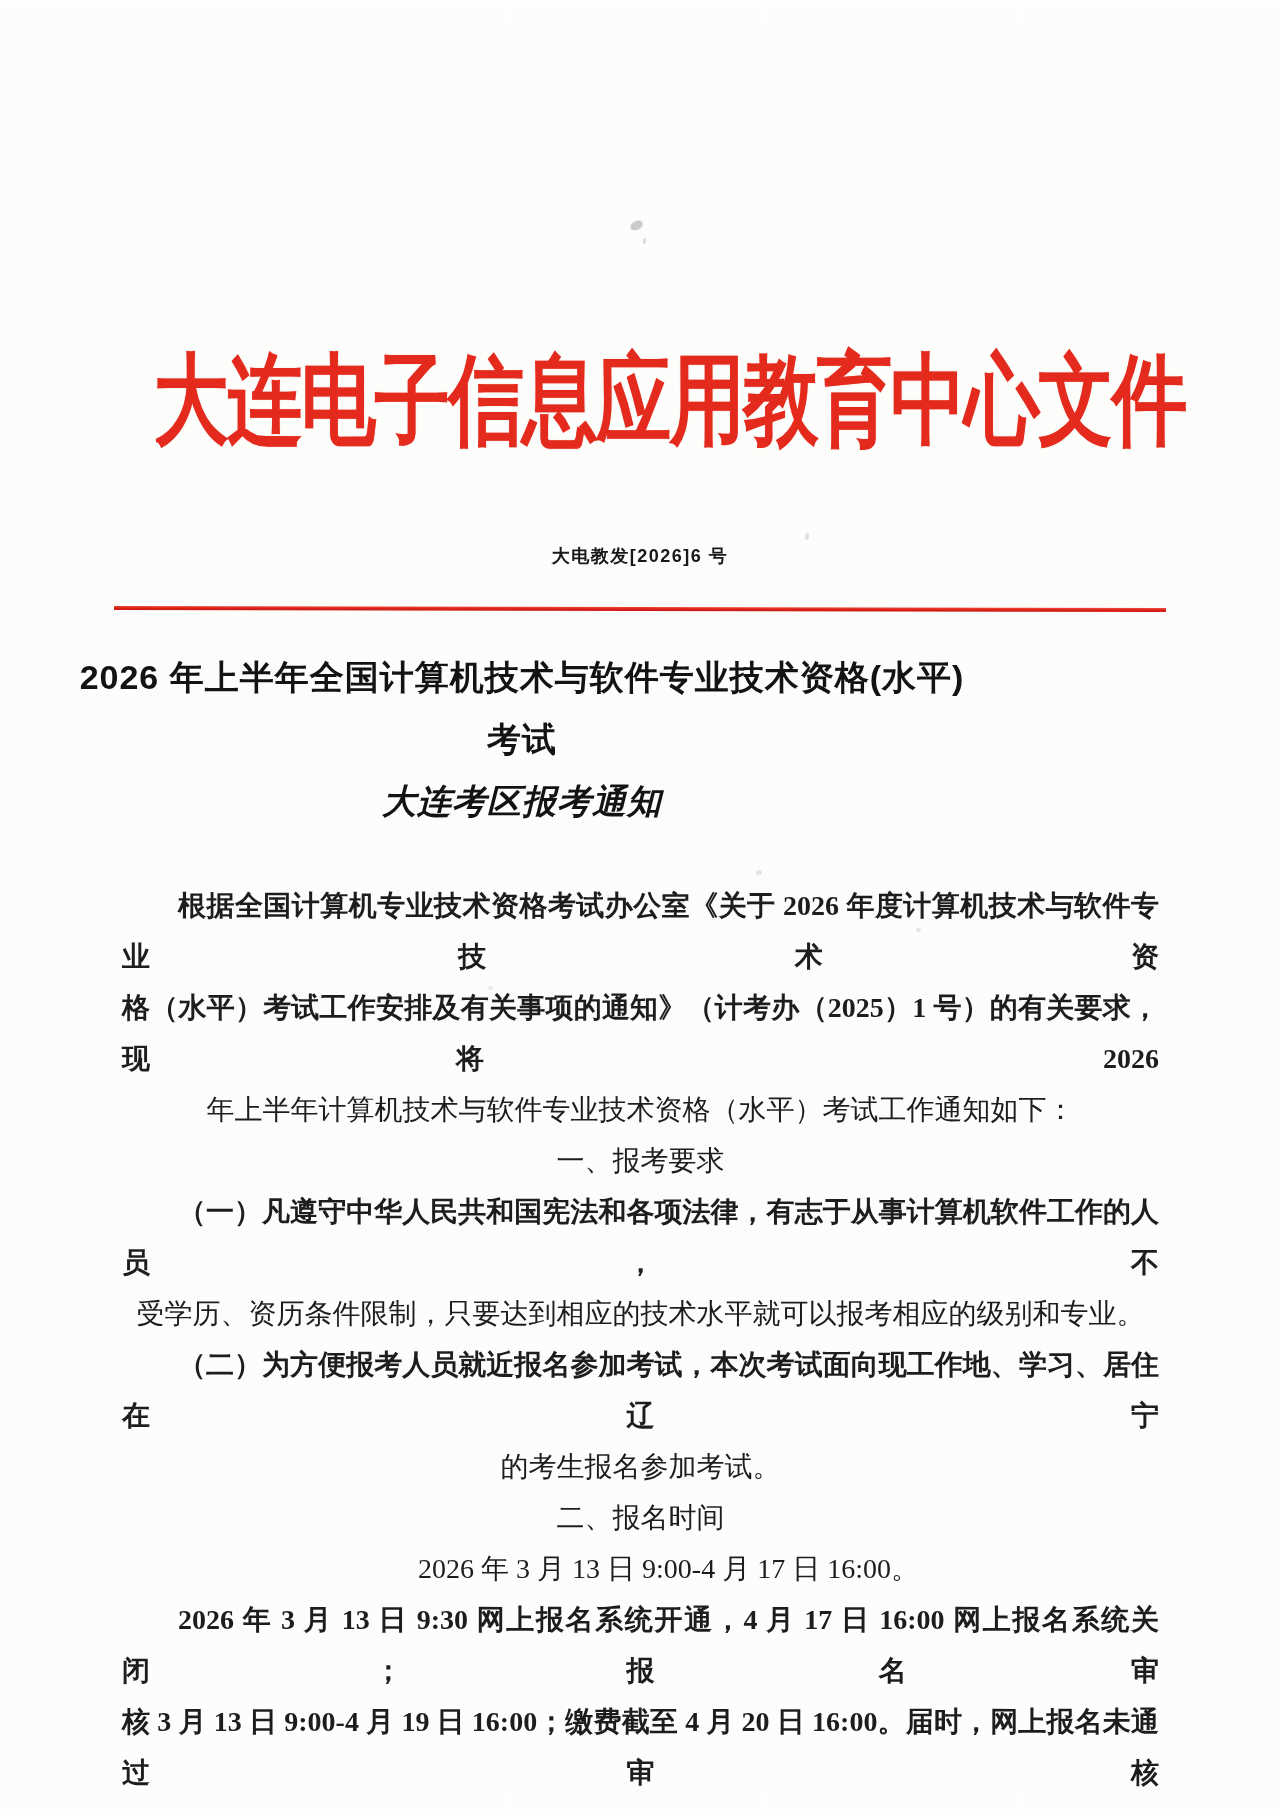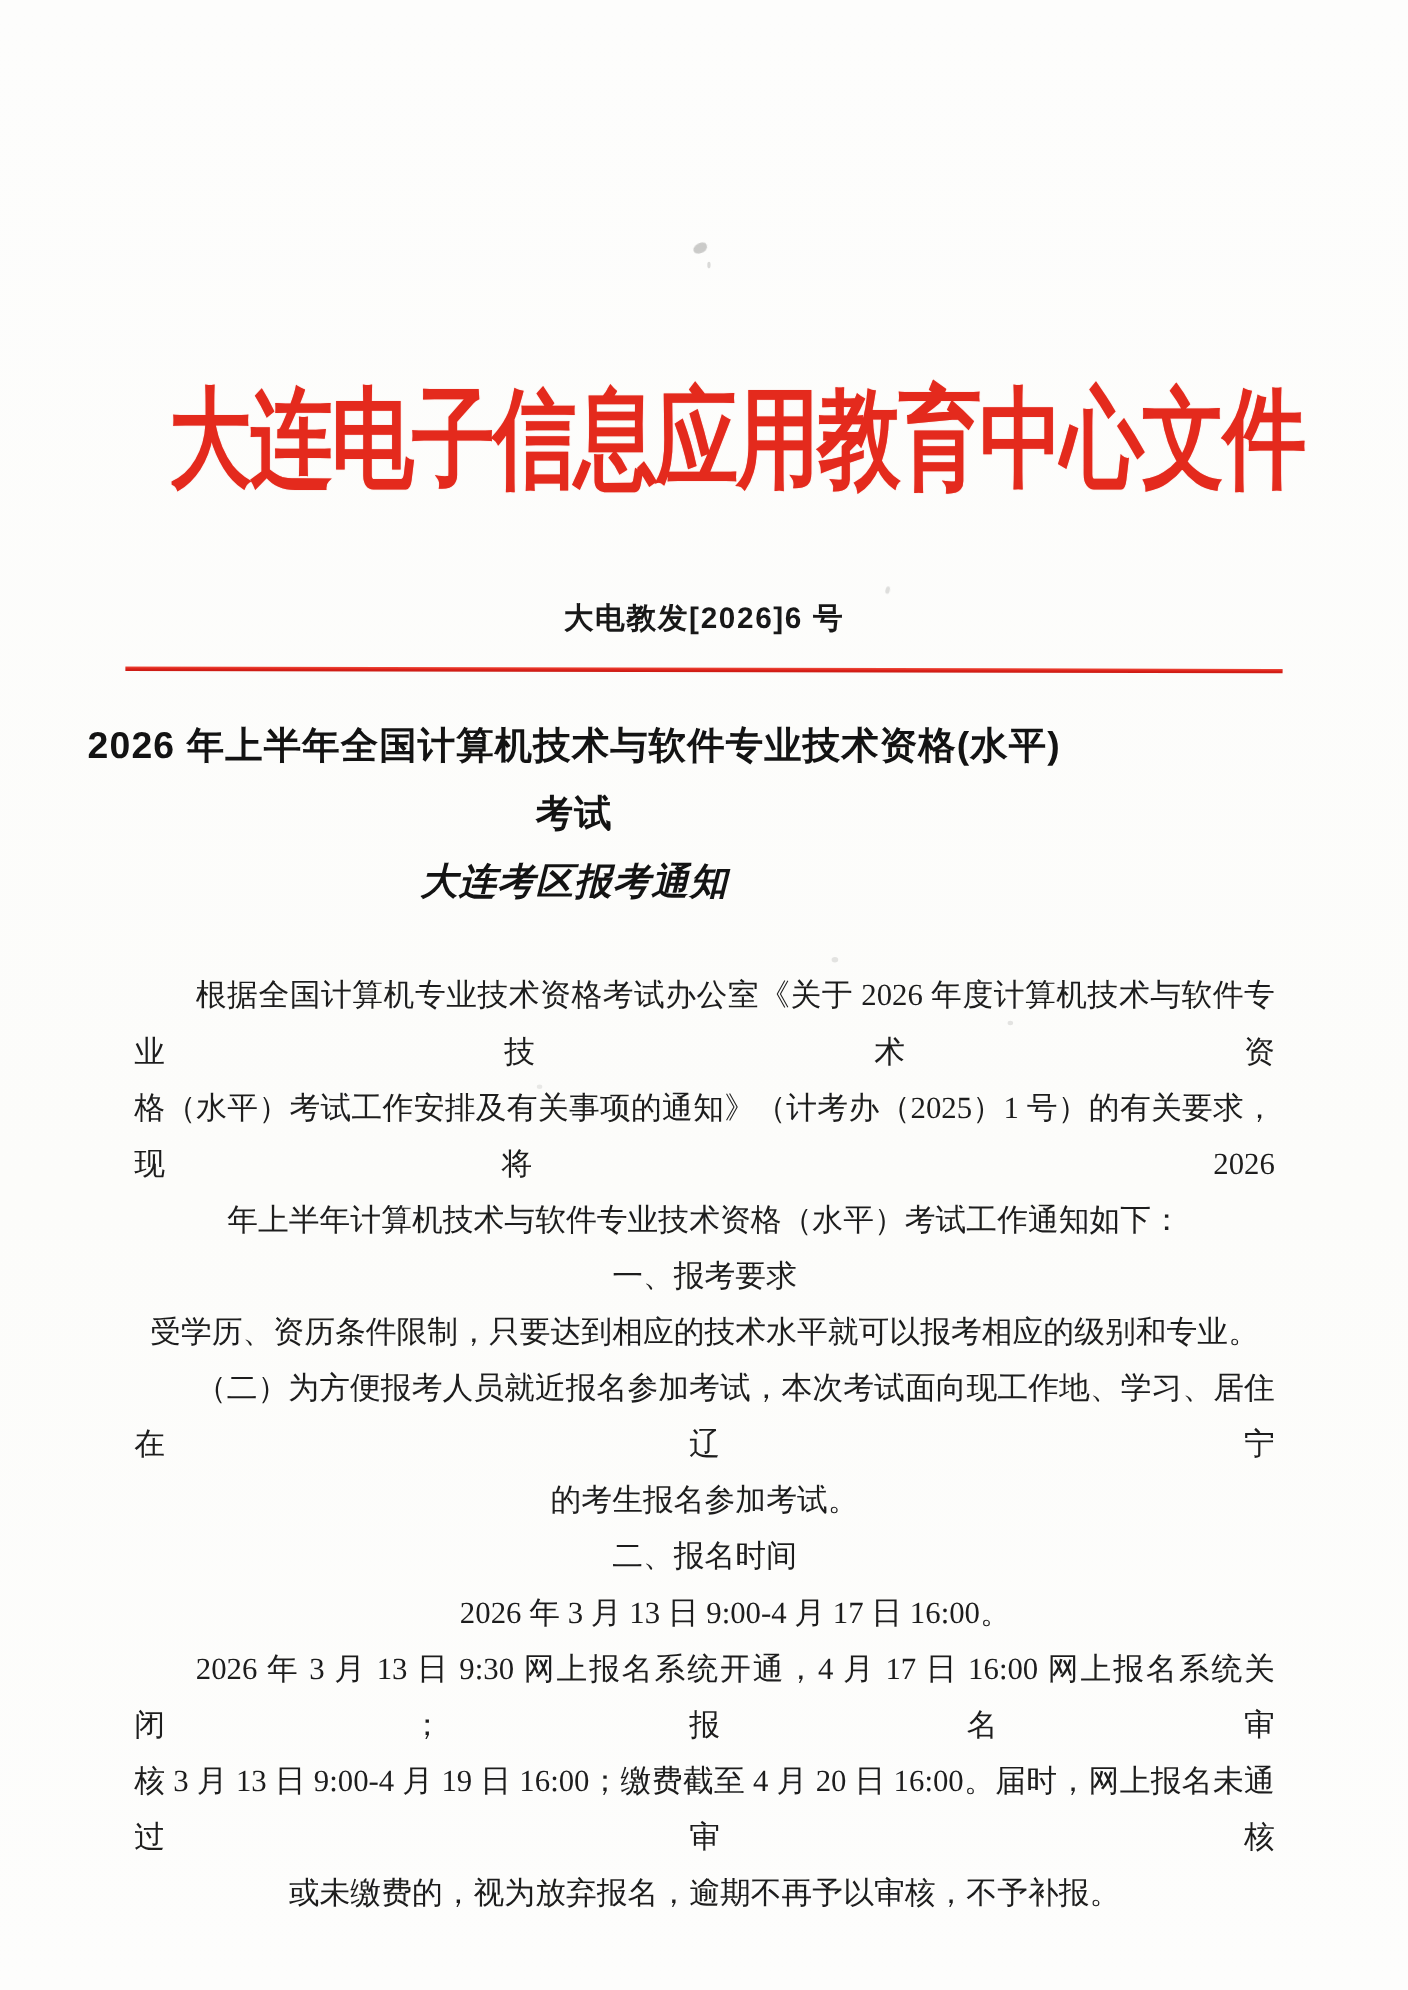--- a/index.html
+++ b/index.html
@@ -35,21 +35,21 @@
     white-space: nowrap;
     text-shadow: 0 0 1px rgba(228, 42, 29, 0.55);
   }
   .doc-number {
     position: absolute;
     top: 544px;
     left: 0;
     width: 1280px;
     text-align: center;
     font-family: "Liberation Sans", "DejaVu Sans", sans-serif;
-    font-size: 27px;
+    font-size: 18px;
     font-weight: 600;
     letter-spacing: 1.5px;
     color: #181818;
     white-space: nowrap;
   }
   .red-line {
     position: absolute;
     top: 607px;
     left: 114px;
     width: 1052px;
@@ -86,20 +86,21 @@
   }
   .body-line {
     width: 100%;
     white-space: nowrap;
     text-align: center;
   }
   .body-line.fill {
     white-space: normal;
     text-align: justify;
     text-align-last: justify;
+    font-weight: bold;
   }
   .body-line.indent { text-indent: 56px; }
   
   .smudge {
     position: absolute;
     background: #9a9a98;
     border-radius: 50%;
     opacity: 0.45;
     filter: blur(0.6px);
   }
@@ -131,20 +132,21 @@
 
   <div class="notice-title l1">2026 年上半年全国计算机技术与软件专业技术资格(水平)</div>
   <div class="notice-title l2">考试</div>
   <div class="notice-title l3">大连考区报考通知</div>
 
   <div class="doc-body">
       <div class="body-line indent fill">根据全国计算机专业技术资格考试办公室《关于 2026 年度计算机技术与软件专业技术资</div>
       <div class="body-line fill">格（水平）考试工作安排及有关事项的通知》（计考办（2025）1 号）的有关要求，现将 2026</div>
       <div class="body-line">年上半年计算机技术与软件专业技术资格（水平）考试工作通知如下：</div>
       <div class="body-line">一、报考要求</div>
+      <div class="body-line indent fill">（一）凡遵守中华人民共和国宪法和各项法律，有志于从事计算机软件工作的人员，不</div>
       <div class="body-line">受学历、资历条件限制，只要达到相应的技术水平就可以报考相应的级别和专业。</div>
       <div class="body-line indent fill">（二）为方便报考人员就近报名参加考试，本次考试面向现工作地、学习、居住在辽宁</div>
       <div class="body-line">的考生报名参加考试。</div>
       <div class="body-line">二、报名时间</div>
       <div class="body-line indent">2026 年 3 月 13 日 9:00-4 月 17 日 16:00。</div>
       <div class="body-line indent fill">2026 年 3 月 13 日 9:30 网上报名系统开通，4 月 17 日 16:00 网上报名系统关闭；报名审</div>
       <div class="body-line fill">核 3 月 13 日 9:00-4 月 19 日 16:00；缴费截至 4 月 20 日 16:00。届时，网上报名未通过审核</div>
       <div class="body-line">或未缴费的，视为放弃报名，逾期不再予以审核，不予补报。</div>
     </div>
 

